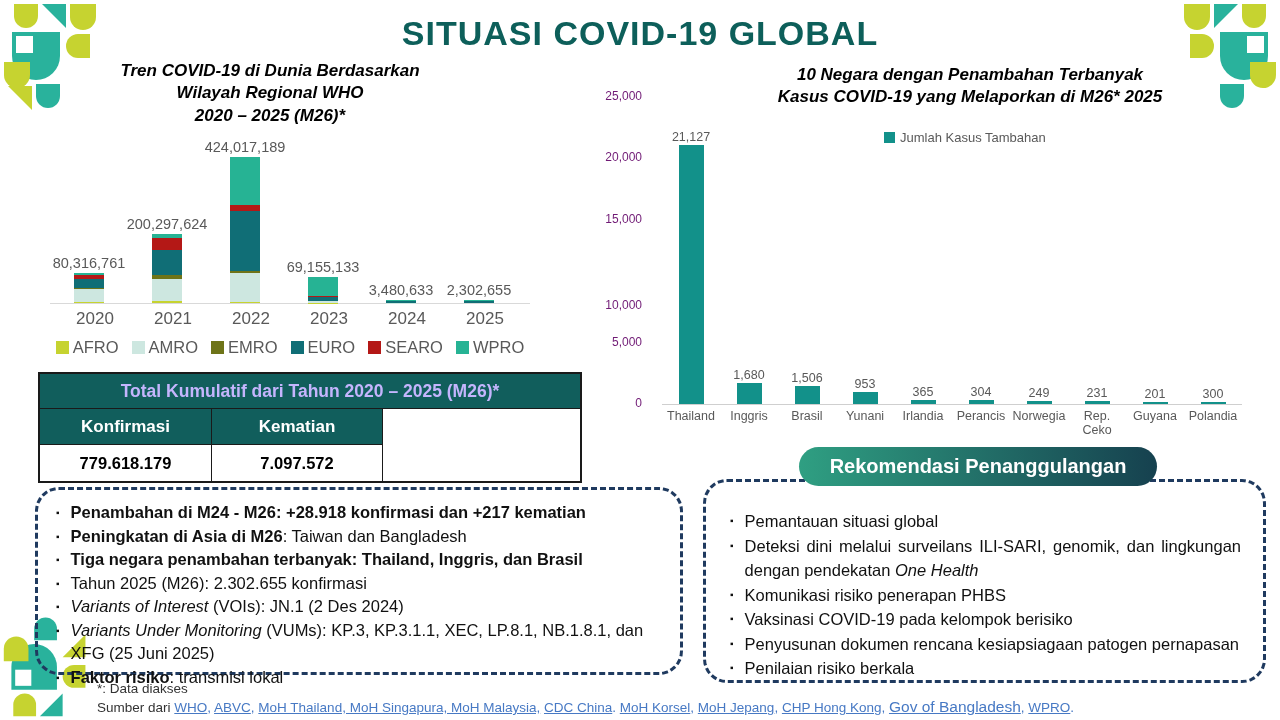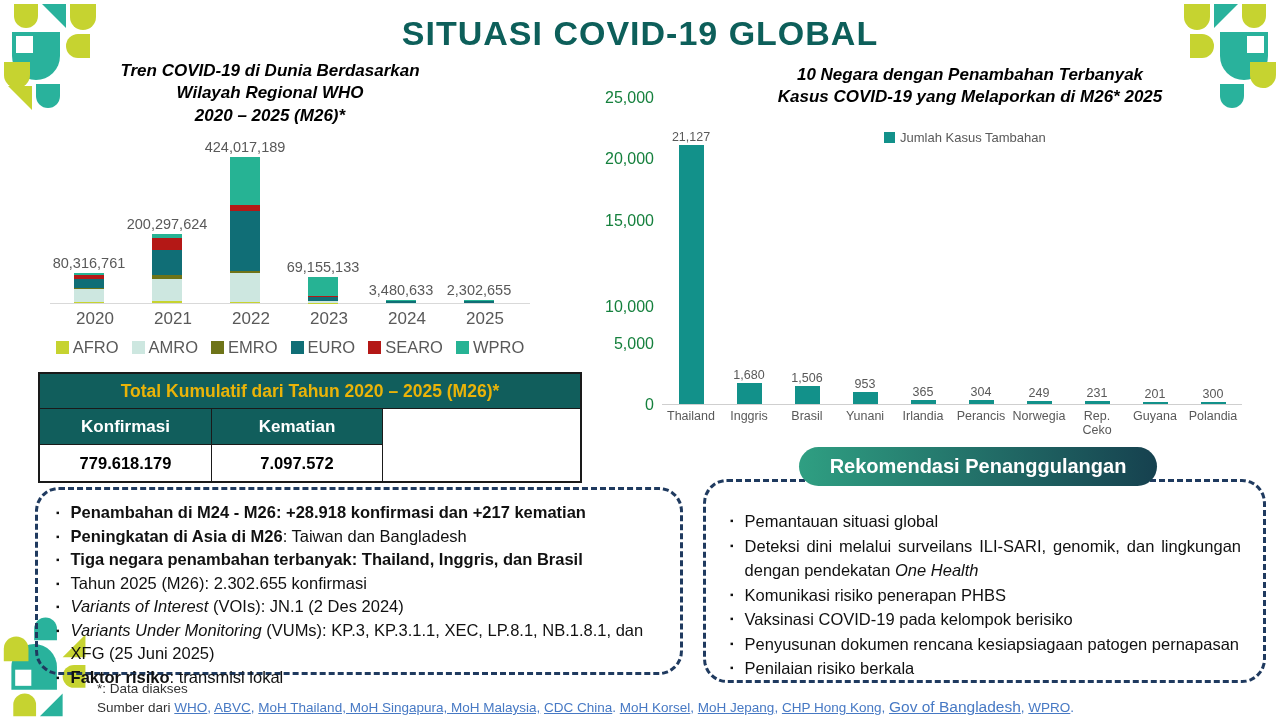--- a/index.html
+++ b/index.html
@@ -21,21 +21,21 @@
   .lcol{width:78px;display:flex;flex-direction:column;align-items:center;justify-content:flex-end;}
   .bar-total{font-size:14.5px;color:#595959;margin-bottom:2px;white-space:nowrap;}
   .stack{width:30px;display:flex;flex-direction:column-reverse;}
   .xlabels-row{display:flex;justify-content:center;}
   .lx{width:78px;text-align:center;font-size:17px;color:#595959;margin-top:5px;}
   #left-legend{display:flex;justify-content:center;gap:13px;margin-top:9px;}
   .lg-item{display:flex;align-items:center;gap:4px;font-size:16.5px;color:#595959;}
   .sw{width:13px;height:13px;display:inline-block;}
   
   #cum-table{position:absolute;left:38px;top:372px;width:540px;border:2px solid #1a1a1a;z-index:1;}
-  .t-caption{background:#115e5c;color:#eab308;font-weight:bold;font-size:17.5px;text-align:center;
+  .t-caption{background:#115e5c;color:#c4b5fd;font-weight:bold;font-size:17.5px;text-align:center;
     height:34px;line-height:34px;border-bottom:1.5px solid #1a1a1a;}
   .t-headrow,.t-valrow{display:flex;}
   .t-headrow>div{background:#115e5c;color:#fff;font-weight:bold;font-size:17px;text-align:center;
     height:35px;line-height:35px;border-bottom:1.5px solid #1a1a1a;}
   .t-valrow>div{background:#fff;color:#000;font-weight:bold;font-size:16.5px;text-align:center;
     height:36px;line-height:36px;}
   .c1{width:171px;border-right:1.5px solid #1a1a1a;}
   .c2{width:170px;border-right:1.5px solid #1a1a1a;}
   .c3{flex:1;}
   
@@ -51,21 +51,21 @@
   #right-box .blist li>div{flex:1;}
   
   #pill{position:absolute;left:799px;top:447px;width:358px;height:39px;border-radius:21px;
     background:linear-gradient(90deg,#2f9f82,#16414f);color:#fff;font-weight:bold;font-size:20px;
     display:flex;align-items:center;justify-content:center;z-index:2;}
   
   .rchart-title{position:absolute;left:690px;top:64px;width:560px;text-align:center;
     font-weight:bold;font-style:italic;font-size:17px;line-height:1.3;color:#000;}
   #right-chart{position:absolute;left:598px;top:97px;width:672px;height:360px;}
   #right-ticks{position:absolute;left:0;top:0;width:56px;height:307px;}
-  .tick{position:absolute;right:0;font-size:16px;color:#15803d;}
+  .tick{position:absolute;right:12px;font-size:12px;color:#701a75;}
   #right-plot{position:absolute;left:64px;top:0;width:580px;height:307px;
     border-bottom:1.5px solid #cfcfcf;display:flex;align-items:flex-end;}
   .rcol{width:58px;display:flex;flex-direction:column;align-items:center;justify-content:flex-end;}
   .rlab{font-size:12.5px;color:#595959;margin-bottom:1px;white-space:nowrap;}
   .rbar{width:25px;}
   #right-xlabels{position:absolute;left:64px;top:312px;width:580px;display:flex;}
   .rx{width:58px;text-align:center;font-size:12.5px;color:#595959;line-height:1.15;}
   #right-legend{position:absolute;left:286px;top:33px;display:flex;align-items:center;gap:5px;
     font-size:13px;color:#595959;}
   #right-legend .sw{width:11px;height:11px;}

